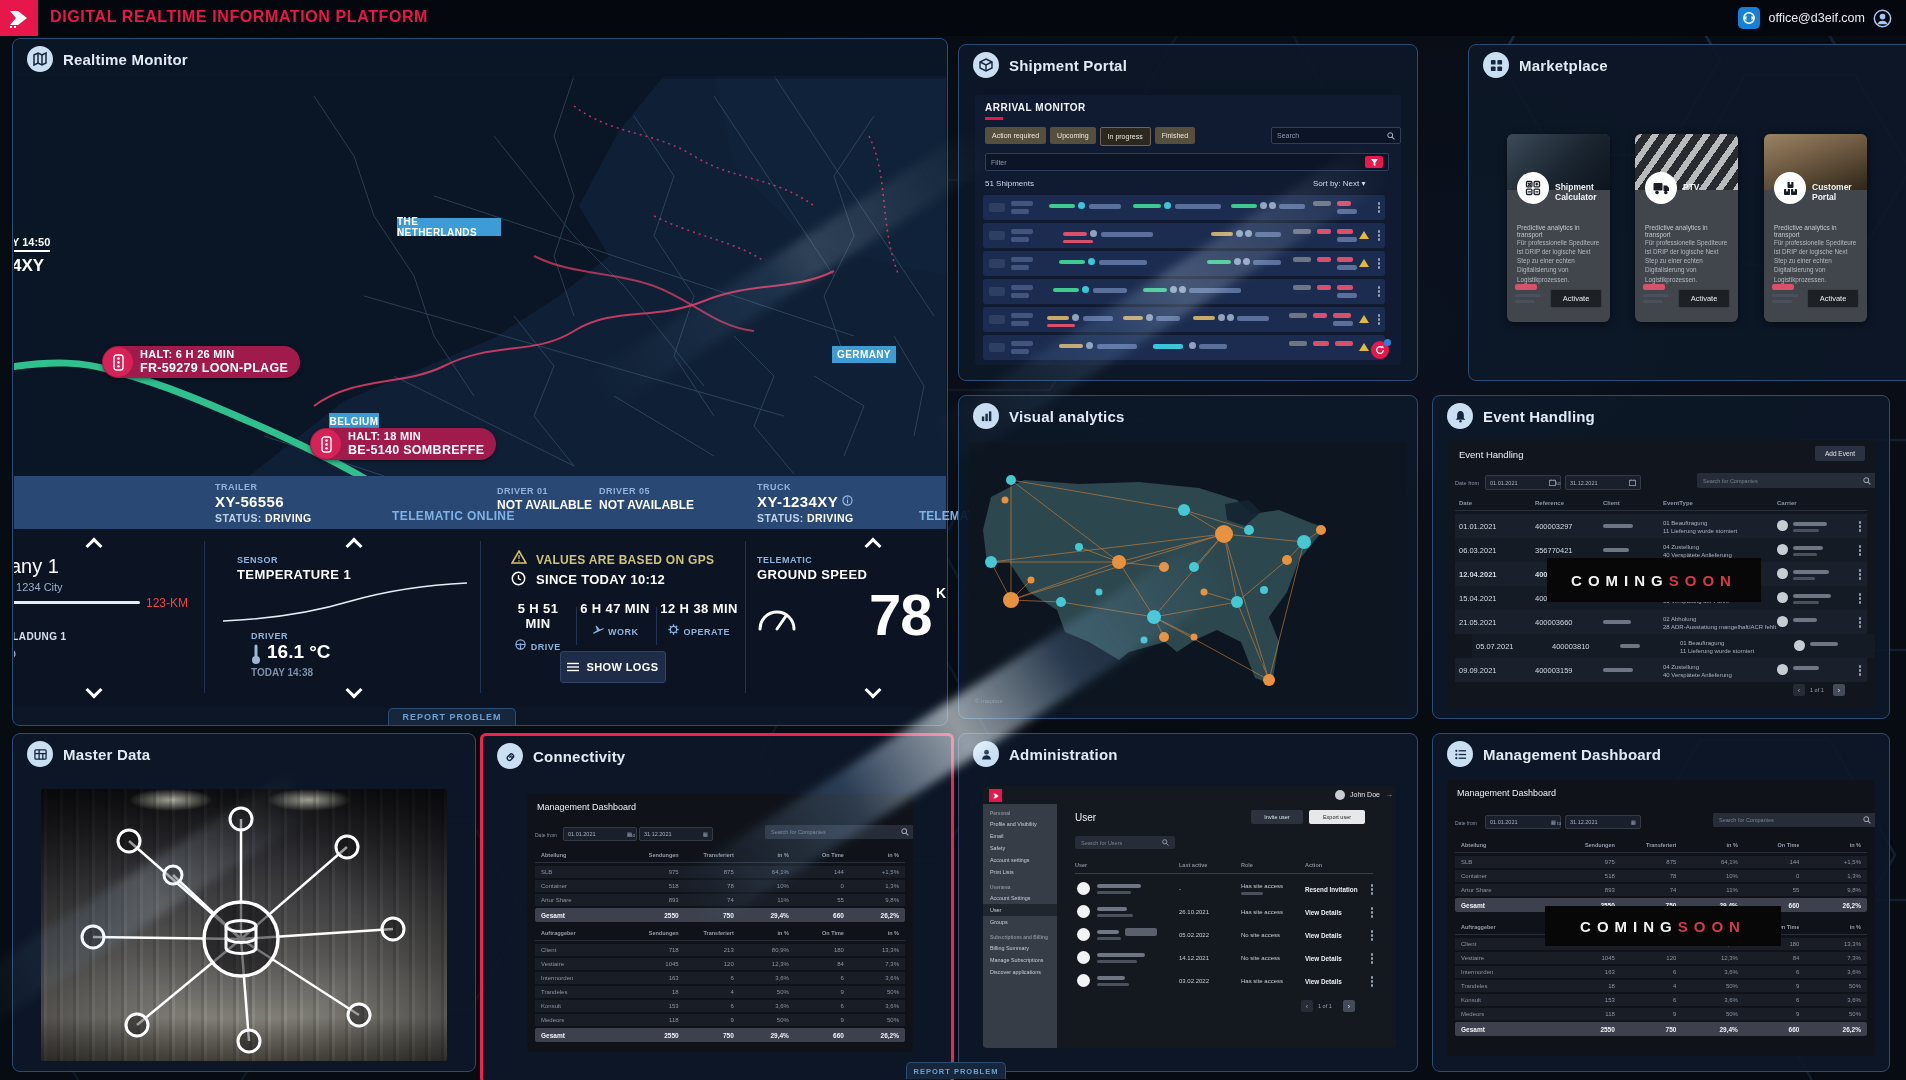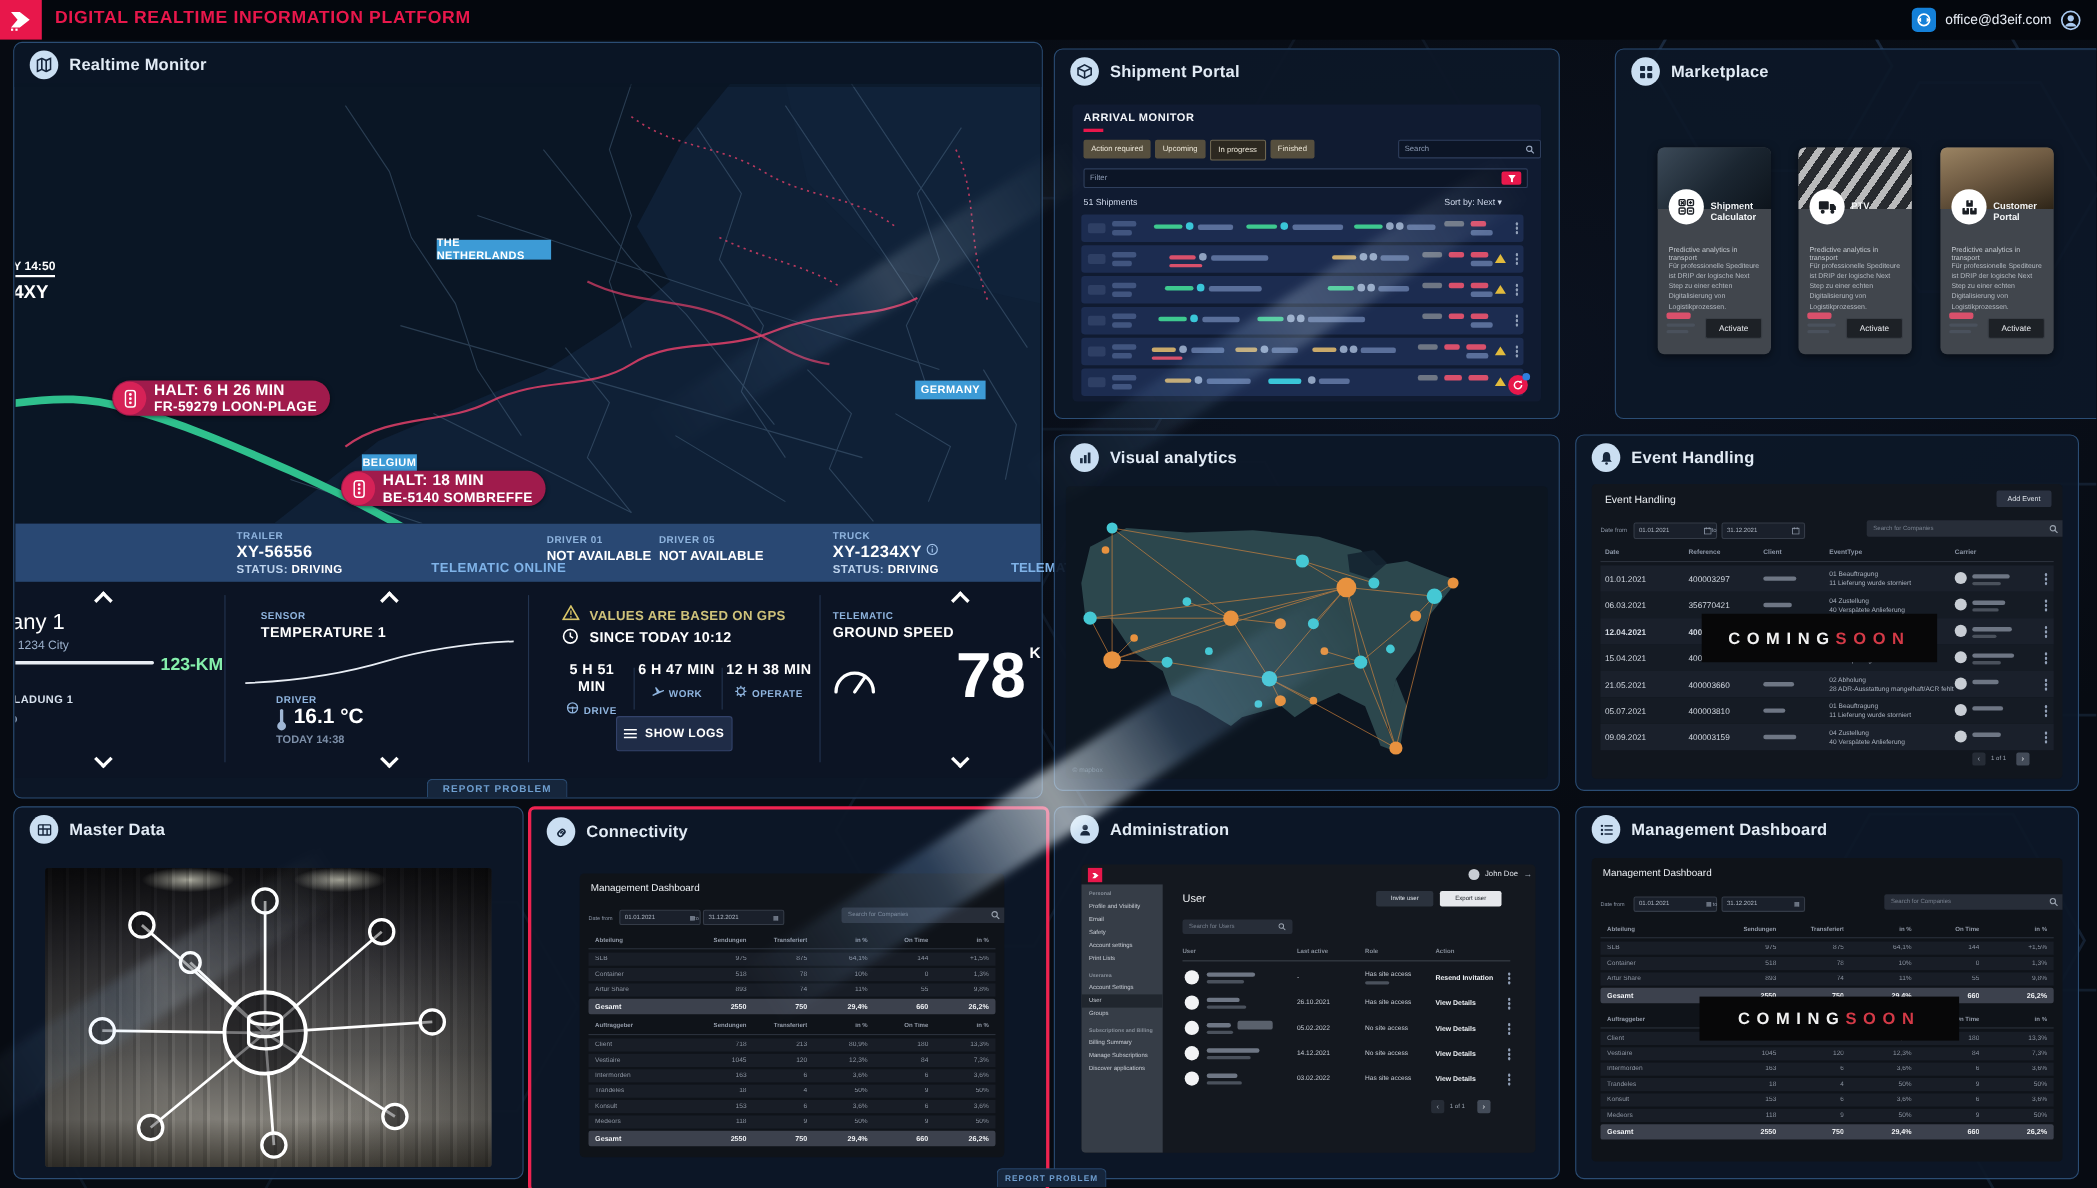--- a/index.html
+++ b/index.html
@@ -18,21 +18,21 @@
   .panel{position:absolute;background:rgba(13,24,40,.93);border:1px solid #2b4d74;border-radius:8px;z-index:2;}
   .phead{position:absolute;left:0;top:0;right:0;height:40px;display:flex;align-items:center;gap:10px;padding-left:14px;}
   .picon{width:26px;height:26px;border-radius:50%;background:#cbdff2;display:flex;align-items:center;justify-content:center;flex:none;}
   .ptitle{color:#e2ebf5;font-size:15px;font-weight:bold;letter-spacing:.2px;}
   
   #rt-map{position:absolute;left:1px;top:37px;width:932px;height:400px;overflow:hidden;background:#0a1625;}
   .chip{position:absolute;background:#3d9bd6;color:#fff;font-weight:bold;font-size:10px;display:flex;align-items:center;justify-content:center;letter-spacing:.4px;}
   .stop{position:absolute;height:32px;background:#a01b4c;border-radius:16px;color:#fff;display:flex;align-items:center;box-shadow:0 1px 4px rgba(0,0,0,.5);}
   .stop .sic{width:30px;height:30px;border-radius:50%;background:#d62257;margin:1px;display:flex;align-items:center;justify-content:center;flex:none;}
   .stop .stx{padding:0 12px 0 6px;line-height:1.2;}
-  .stop .h{font-size:14px;font-weight:bold;letter-spacing:.3px;}
+  .stop .h{font-size:11px;font-weight:bold;letter-spacing:.3px;}
   .stop .c{font-size:12.5px;font-weight:bold;letter-spacing:.3px;white-space:nowrap;}
   #rt-bar{position:absolute;left:1px;top:437px;width:932px;height:53px;background:#294873;color:#fff;}
   .bl{color:#8fb4de;font-size:9px;font-weight:bold;letter-spacing:.5px;}
   .bv{color:#fff;font-size:15px;font-weight:bold;letter-spacing:.4px;}
   .bs{font-size:10.5px;font-weight:bold;color:#bcd2ec;letter-spacing:.4px;}
   .bs b{color:#fff;}
   #rt-foot{position:absolute;left:1px;top:490px;width:932px;height:178px;background:#0c1424;color:#fff;overflow:hidden;}
   .fdiv{position:absolute;width:1px;background:#233450;top:12px;bottom:14px;}
   .chev{position:absolute;width:16px;height:10px;}
   .chev:before{content:"";position:absolute;left:2px;top:1px;width:9px;height:9px;border-left:3px solid #fff;border-top:3px solid #fff;transform:rotate(45deg);}
@@ -264,21 +264,21 @@
       <div class="chev" style="left:72px;top:10px;"></div>
       <div class="chev" style="left:332px;top:10px;"></div>
       <div class="chev" style="left:851px;top:10px;"></div>
       <div class="chev down" style="left:72px;top:158px;"></div>
       <div class="chev down" style="left:332px;top:158px;"></div>
       <div class="chev down" style="left:851px;top:158px;"></div>
 
       <div class="abs" style="left:-4px;top:26px;color:#fff;font-size:20px;">any 1</div>
       <div class="abs" style="left:-4px;top:52px;color:#9cb1cc;font-size:11px;">, 1234 City</div>
       <div class="abs" style="left:-12px;top:72px;width:138px;height:3px;background:#e8edf4;border-radius:2px;"></div>
-      <div class="abs" style="left:132px;top:67px;color:#86efac;font-size:16px;font-weight:bold;">123-KM</div>
+      <div class="abs" style="left:132px;top:67px;color:#ef4444;font-size:12px;font-weight:normal;">123-KM</div>
       <div class="abs" style="left:-12px;top:102px;color:#d7e1ee;font-size:10px;font-weight:bold;letter-spacing:.4px;">E LADUNG 1</div>
       <div class="abs" style="left:-12px;top:120px;color:#8fa5c2;font-size:10px;font-weight:bold;">ED</div>
 
       <div class="abs cap" style="left:223px;top:26px;">SENSOR</div>
       <div class="abs capv" style="left:223px;top:38px;">TEMPERATURE 1</div>
       <svg class="abs" width="250" height="52" style="left:207px;top:46px;">
           <path d="M2,46 C50,44 90,38 130,26 C165,16 205,10 246,8" stroke="#e8edf4" stroke-width="1.6" fill="none"></path>
         </svg>
       <div class="abs cap" style="left:237px;top:102px;">DRIVER</div>
       <svg class="abs" width="10" height="22" viewBox="0 0 10 22" style="left:237px;top:114px;">
@@ -757,21 +757,21 @@
         </div>
       <div class="ev-row" style="top:170px;">
           <span class="ev-d" style="left:4px;">21.05.2021</span>
           <span class="ev-d" style="left:80px;">400003660</span>
           <span class="pill gray" style="left:148px;top:10px;width:28px;height:4px;"></span>
           <span class="ev-e" style="left:208px;top:5px;"><span>02 Abholung</span><br><span>28 ADR-Ausstattung mangelhaft/ACR fehlt</span></span>
           <span class="ev-av" style="left:322px;top:6px;"></span>
           <span class="pill gray" style="left:338px;top:8px;width:24px;height:4px;"></span>
           <span class="kebab" style="right:6px;top:7px;"></span>
         </div>
-      <div class="ev-row alt" style="top:194px;">
+      <div class="ev-row alt" style="top:194px;margin-left:17px;">
           <span class="ev-d" style="left:4px;">05.07.2021</span>
           <span class="ev-d" style="left:80px;">400003810</span>
           <span class="pill gray" style="left:148px;top:10px;width:20px;height:4px;"></span>
           <span class="ev-e" style="left:208px;top:5px;"><span>01 Beauftragung</span><br><span>11 Lieferung wurde storniert</span></span>
           <span class="ev-av" style="left:322px;top:6px;"></span>
           <span class="pill gray" style="left:338px;top:8px;width:28px;height:4px;"></span>
           <span class="kebab" style="right:6px;top:7px;"></span>
         </div>
       <div class="ev-row" style="top:218px;">
           <span class="ev-d" style="left:4px;">09.09.2021</span>

